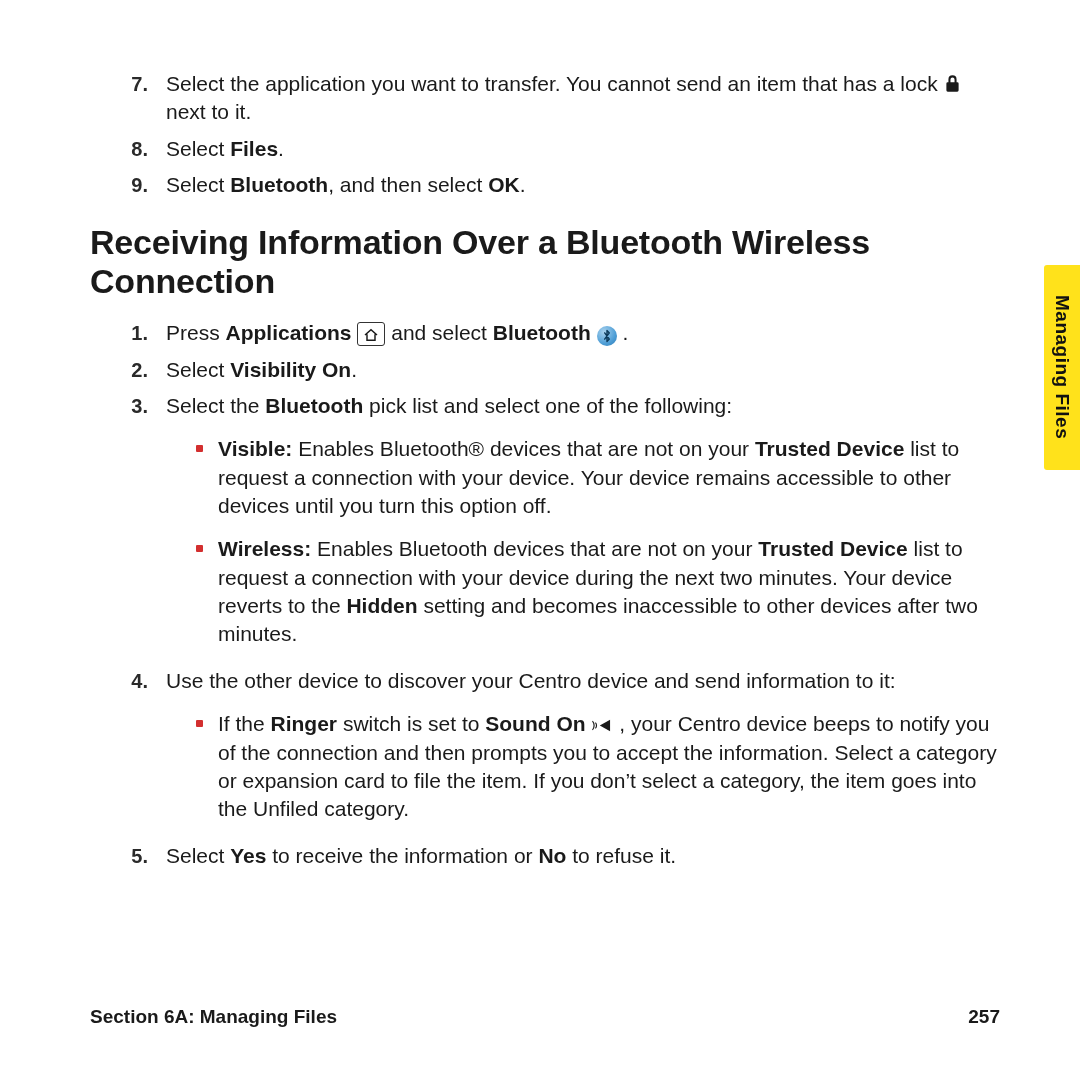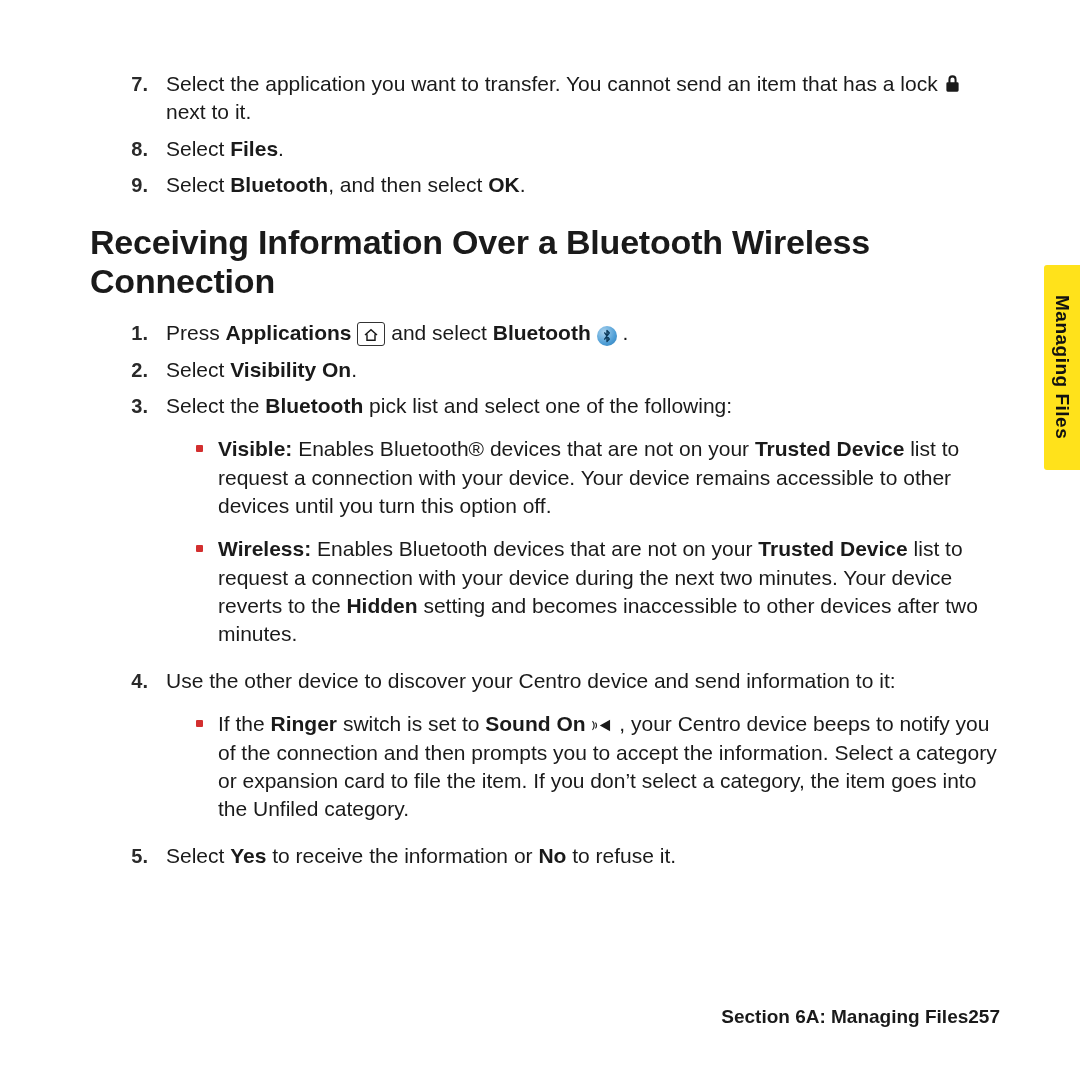--- a/index.html
+++ b/index.html
@@ -115,21 +115,21 @@
     letter-spacing: 0.5px;
     color: #111;
   }
   
   .footer {
     position: absolute;
     left: 90px;
     right: 80px;
     bottom: 52px;
     display: flex;
-    justify-content: flex-end;
+    justify-content: space-between;
     font-size: 19px;
     font-weight: 700;
   }
 </style>
 </head>
 <body>
 
 <div class="page">
 
   <ol class="top" id="top-list">

